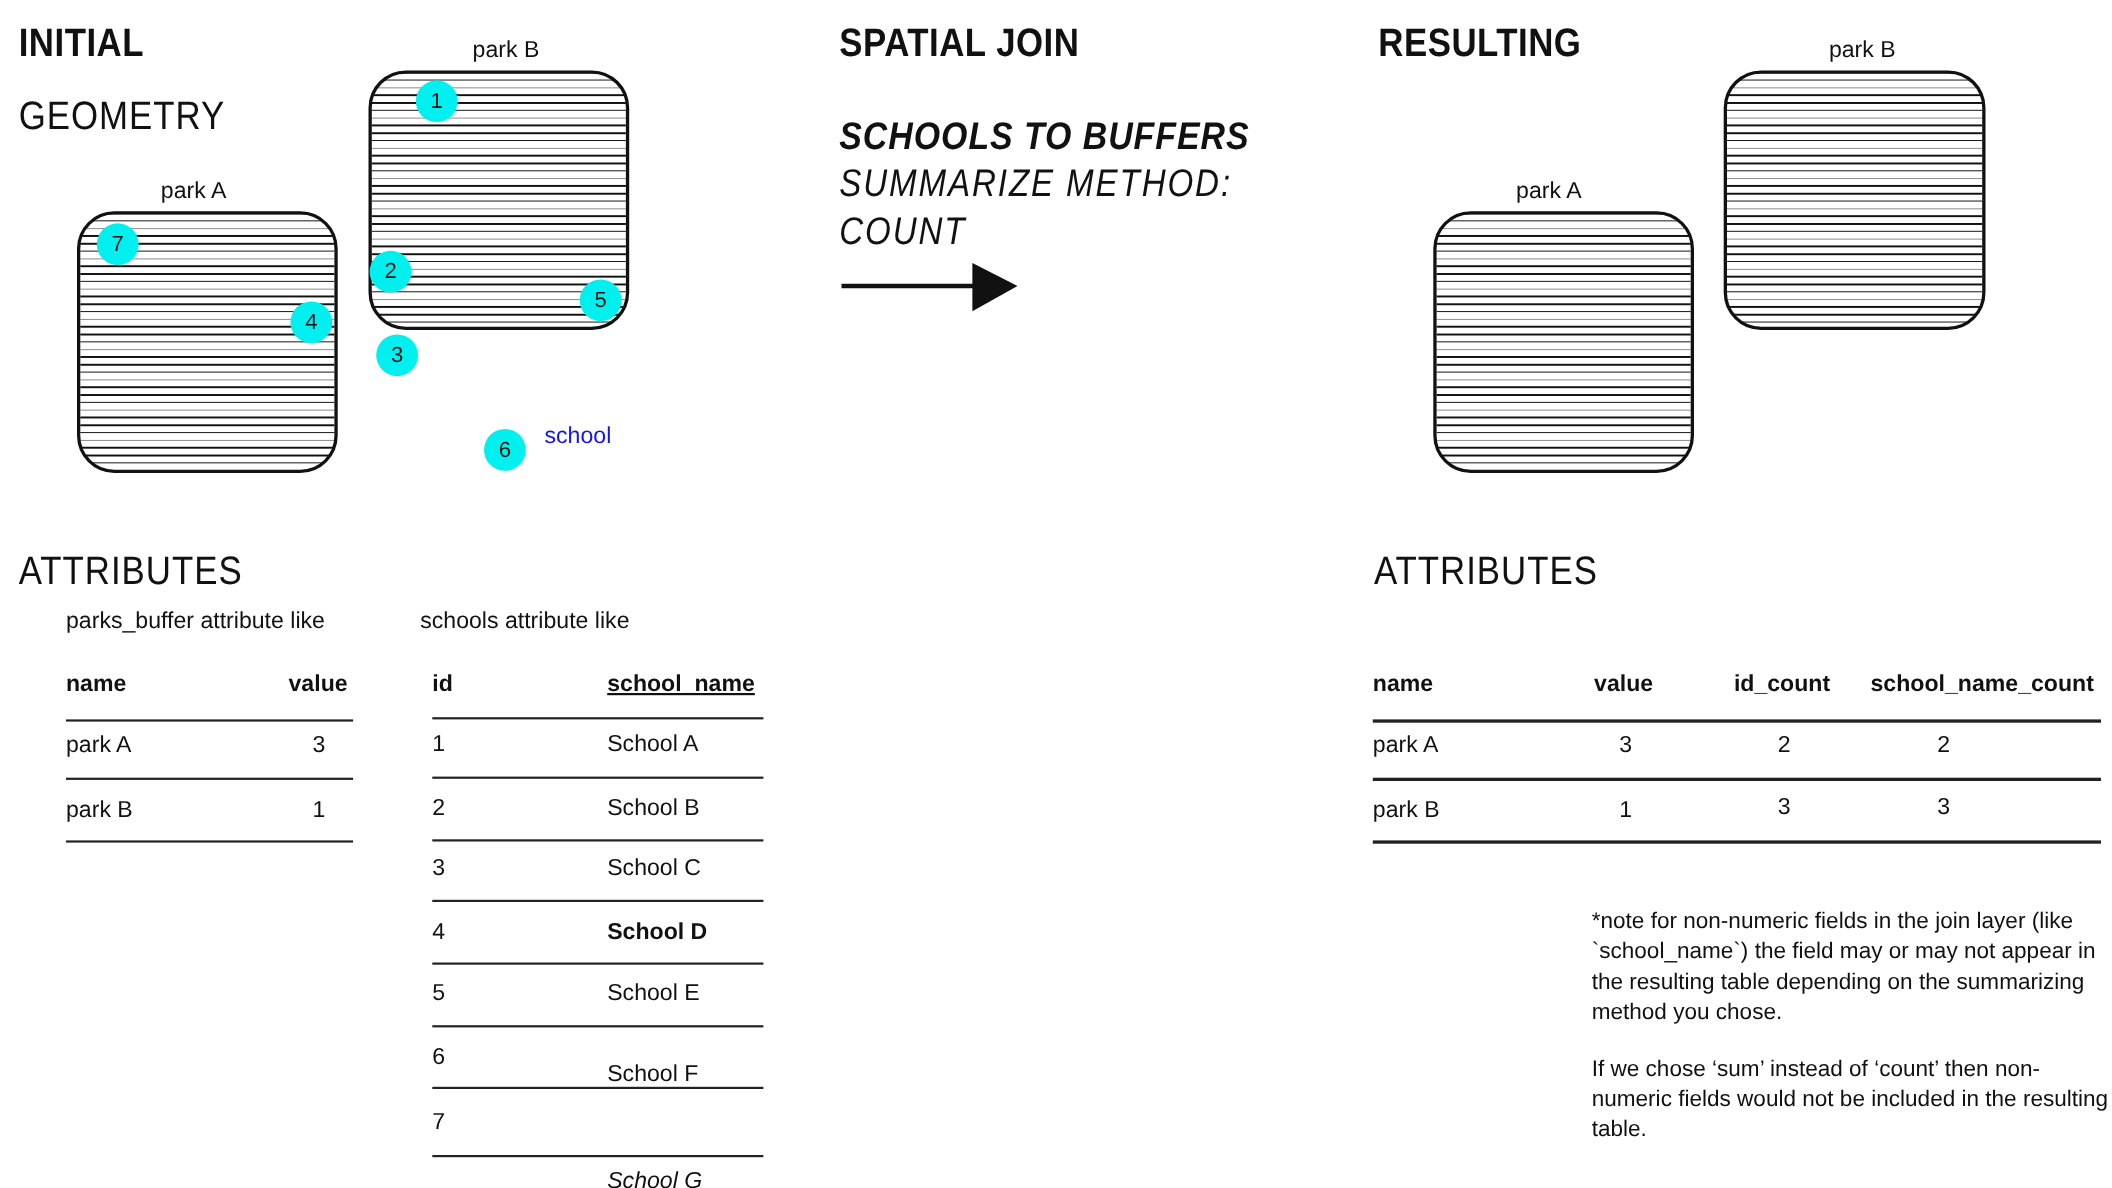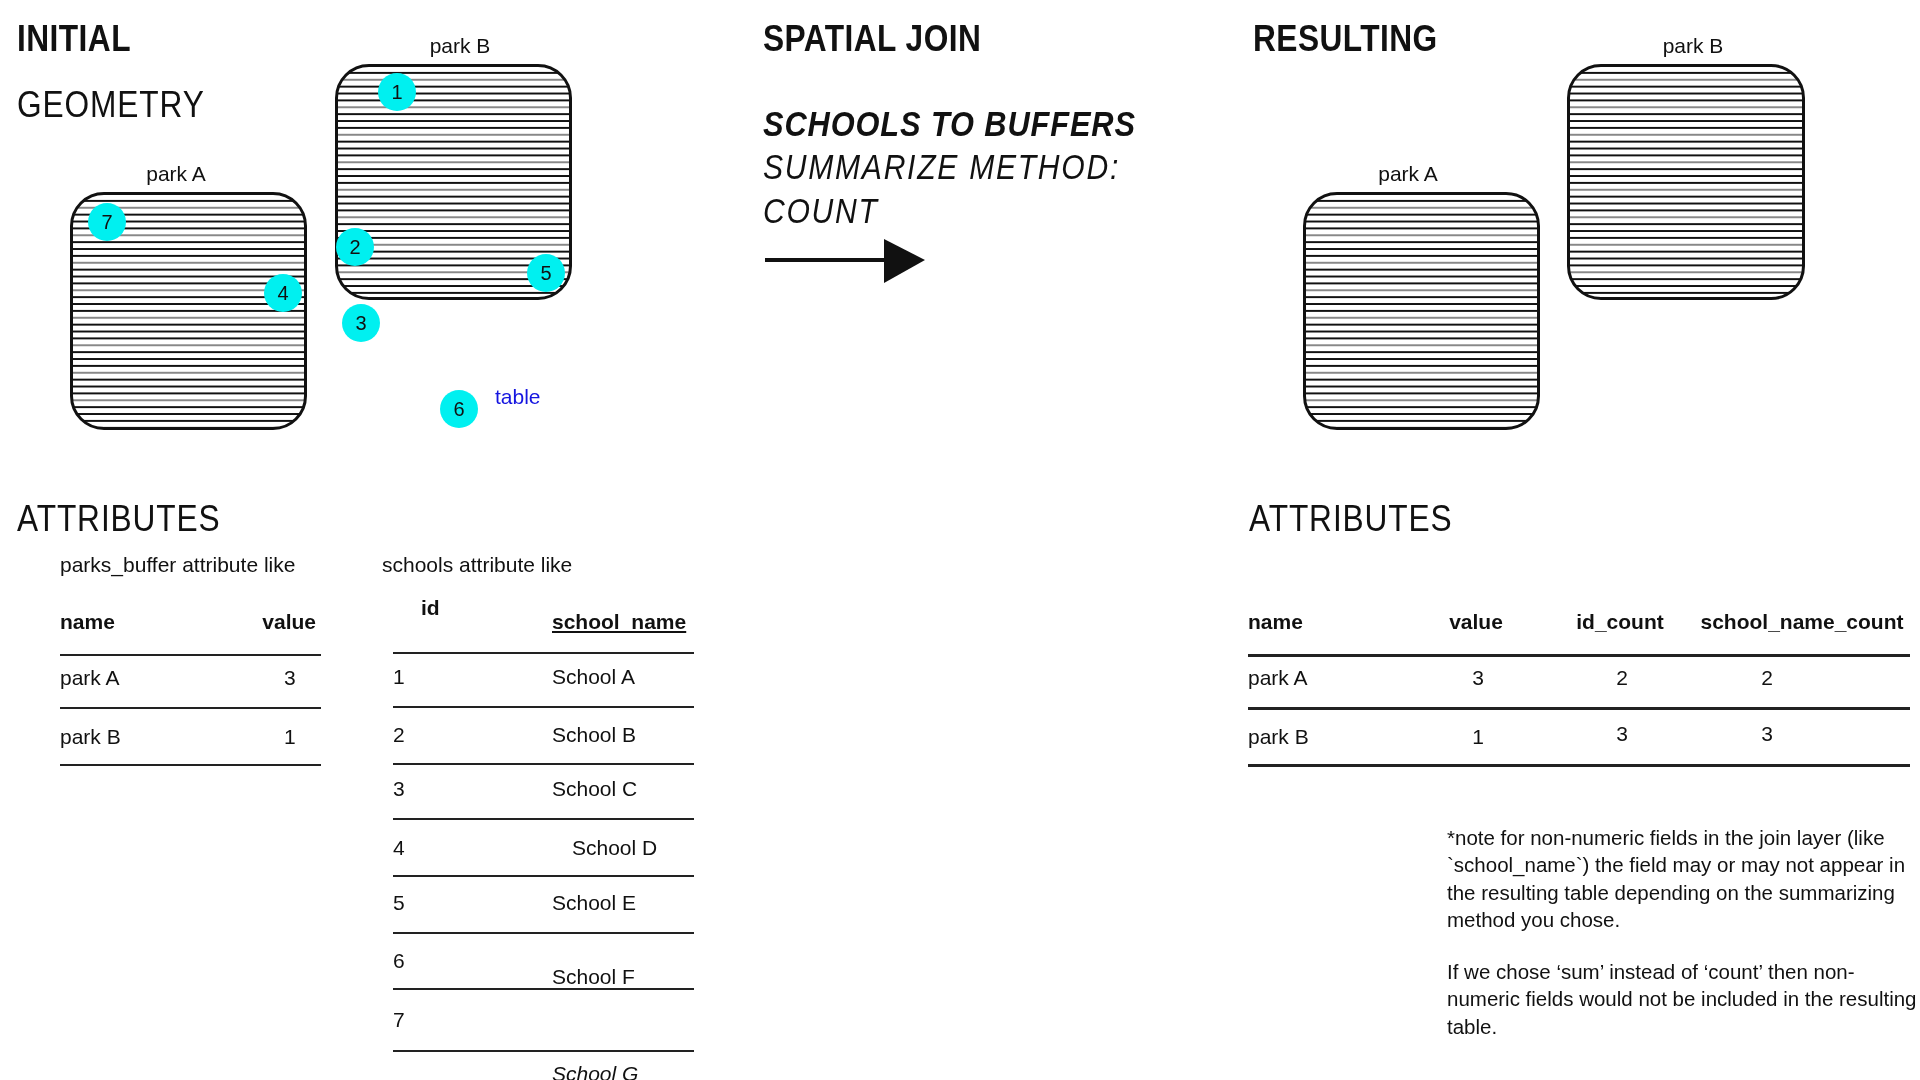--- a/index.html
+++ b/index.html
@@ -54,58 +54,58 @@
 <div class="abs pt" style="left:546px; top:273px;">
     <span>5</span>
   </div>
 <div class="abs pt" style="left:459px; top:409px;">
     <span>6</span>
   </div>
 <div class="abs pt" style="left:107px; top:222px;">
     <span>7</span>
   </div>
 
-<div class="abs school-label" style="left:495px; top:385px;">table</div>
+<div class="abs school-label" style="left:495px; top:385px;">school</div>
 
 <div class="abs h-light" style="left:17px; top:498px;">ATTRIBUTES</div>
 
 <div class="abs sub" style="left:60px; top:553px;">parks_buffer attribute like</div>
 <div class="abs" style="left:60px; top:610px; width:261px;">
   <div style="position:relative; height:30px;">
     <span class="th" style="position:absolute; left:0;">name</span>
     <span class="th" style="position:absolute; right:5px;">value</span>
   </div>
 </div>
 <div class="abs rule" style="left:60px; top:654px; width:261px;"></div>
 <div class="abs td" style="left:60px; top:666px;">park A</div>
 <div class="abs td" style="left:284px; top:666px;">3</div>
 <div class="abs rule" style="left:60px; top:707px; width:261px;"></div>
 <div class="abs td" style="left:60px; top:725px;">park B</div>
 <div class="abs td" style="left:284px; top:725px;">1</div>
 <div class="abs rule" style="left:60px; top:764px; width:261px;"></div>
 
 <div class="abs sub" style="left:382px; top:553px;">schools attribute like</div>
-<div class="abs th" style="left:393px; top:596px;margin-left:28px;">id</div>
+<div class="abs th" style="left:393px; top:610px;">id</div>
 <div class="abs th" style="left:552px; top:610px;text-decoration:underline;">school_name</div>
 <div class="abs rule" style="left:393px; top:652px; width:301px;"></div>
 
 <div class="abs td" style="left:393px; top:665px;">1</div>
 <div class="abs td" style="left:552px; top:665px;">School A</div>
 <div class="abs rule" style="left:393px; top:706px; width:301px;"></div>
 
 <div class="abs td" style="left:393px; top:723px;">2</div>
 <div class="abs td" style="left:552px; top:723px;">School B</div>
 <div class="abs rule" style="left:393px; top:763px; width:301px;"></div>
 
 <div class="abs td" style="left:393px; top:777px;">3</div>
 <div class="abs td" style="left:552px; top:777px;">School C</div>
 <div class="abs rule" style="left:393px; top:818px; width:301px;"></div>
 
 <div class="abs td" style="left:393px; top:836px;">4</div>
-<div class="abs td" style="left:572px; top:836px;">School D</div>
+<div class="abs td" style="left:552px; top:836px;font-weight:bold;">School D</div>
 <div class="abs rule" style="left:393px; top:875px; width:301px;"></div>
 
 <div class="abs td" style="left:393px; top:891px;">5</div>
 <div class="abs td" style="left:552px; top:891px;">School E</div>
 <div class="abs rule" style="left:393px; top:932px; width:301px;"></div>
 
 <div class="abs td" style="left:393px; top:949px;">6</div>
 <div class="abs td" style="left:552px; top:949px;margin-top:16px;">School F</div>
 <div class="abs rule" style="left:393px; top:988px; width:301px;"></div>
 

